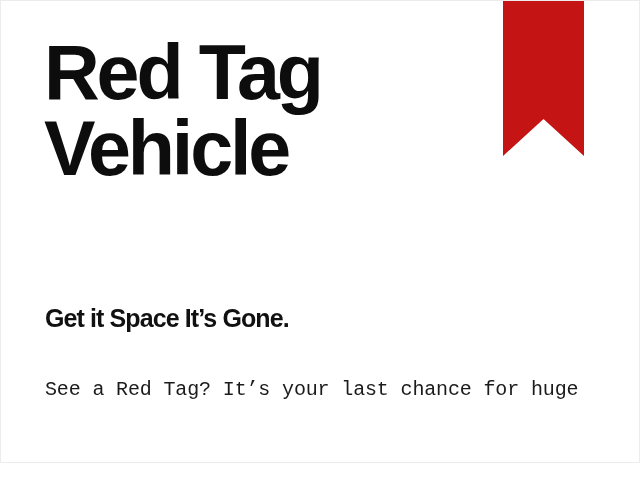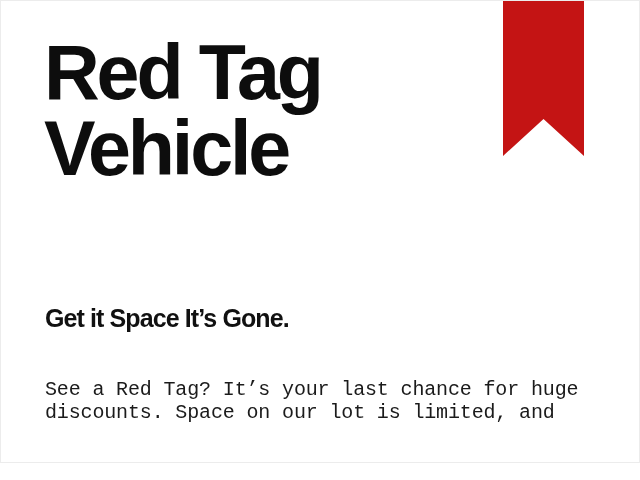--- a/index.html
+++ b/index.html
@@ -103,16 +103,15 @@
 
   <div class="headline">
     <span class="headline-line">Red Tag</span>
     <span class="headline-line">Vehicle</span>
   </div>
 
   <div class="subhead">Get it Space It’s Gone.</div>
 
   <div class="body-copy">
     <span class="body-line">See a Red Tag? It’s your last chance for huge</span>
-    <span class="body-line">discounts. Space on our lot is limited, and</span>
   </div>
 
 </div>
 
 </body></html>

